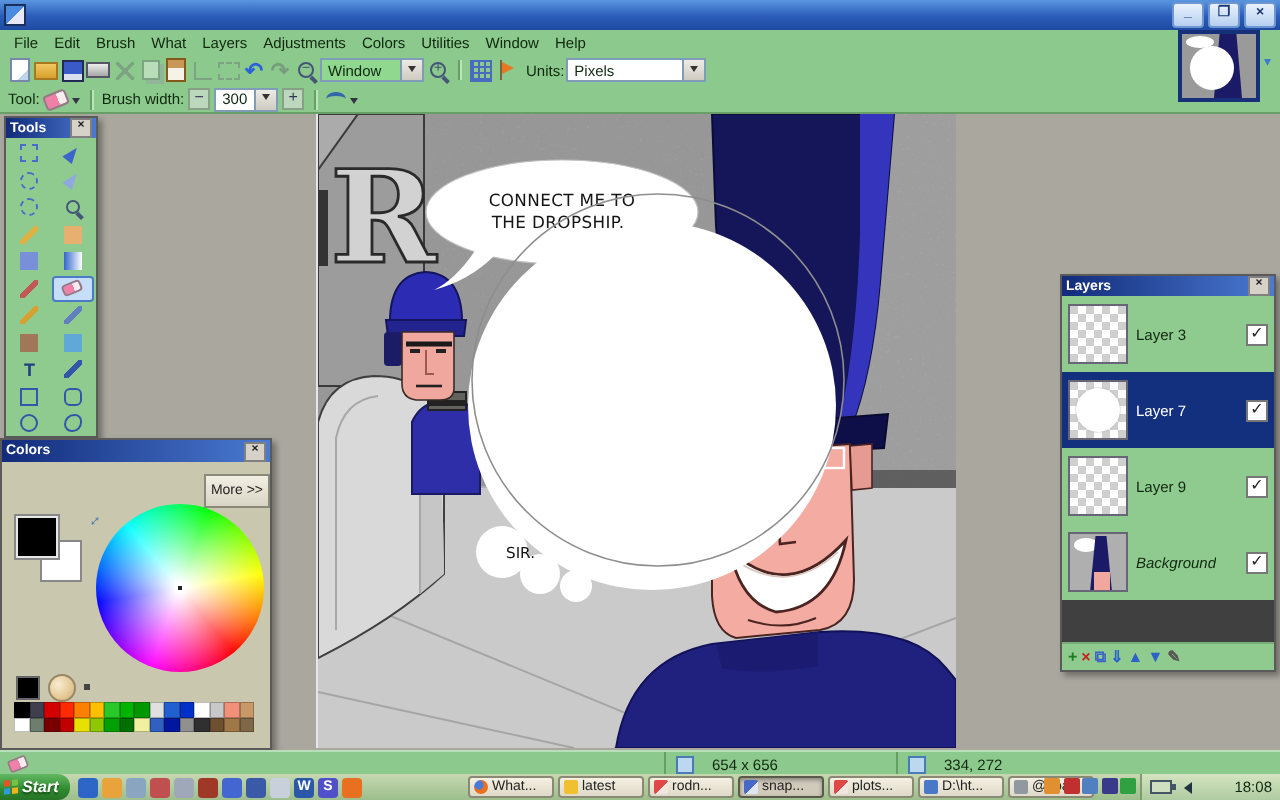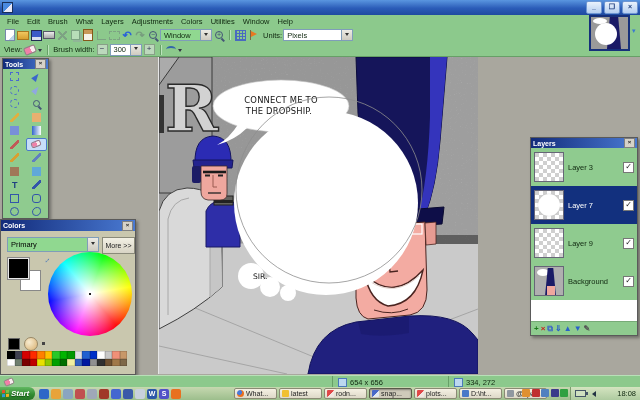--- a/index.html
+++ b/index.html
@@ -107,53 +107,53 @@
   .pc-swatch{box-sizing:border-box}
   .wheel{border-radius:50%;
     background:radial-gradient(circle,#fff 4%,rgba(255,255,255,0) 72%),
     conic-gradient(from 140deg,#ff0000,#ff00ff,#0000ff,#00ffff,#00ff00,#ffff00,#ff0000)}
   .wheel::after{content:"";position:absolute;left:50%;top:50%;width:2px;height:2px;background:#222;margin:-1px}
   .swap-ic{color:#4477BB;font-size:8px;transform:rotate(-45deg);line-height:8px}
   .pal-ball{border-radius:50%;background:radial-gradient(circle at 35% 35%,#F8ECD0,#D8B070);border:1px solid #998866}
   .palette-grid{display:grid;grid-template-columns:repeat(16,7.5px);grid-auto-rows:7.5px}
   .psw{box-shadow:inset 0 0 0 0.5px rgba(0,0,0,.25)}
   
-  .layers-win{left:530px;top:80px;width:108px;height:199px;background:#ffffff}
+  .layers-win{left:530px;top:80px;width:108px;height:199px;background:#404040}
   .layer-rows{background:#8FCB8F}
   .layer-row{height:38px;display:flex;align-items:center;gap:4px;padding:0 3px;box-sizing:border-box;
     font-size:7.5px;color:#102810}
   .layer-row.selected{background:#12307E;color:#fff}
   .layer-thumb{width:30px;height:30px;border:1px solid #667;flex:none;position:relative;background:#fff;box-sizing:border-box}
   .checker{background:repeating-conic-gradient(#ffffff 0% 25%,#cfcfcf 0% 50%) 0 0/8px 8px}
   .blob::after{content:"";position:absolute;inset:3px;background:#fff;border-radius:50%;box-shadow:0 0 1px #aaa}
   .imgthumb{background:#AFAFAF;overflow:hidden}
   .imgthumb::before{content:"";position:absolute;left:2px;top:2px;width:12px;height:7px;background:#fff;border-radius:50%}
   .mini-helmet{position:absolute;left:10px;top:1px;width:11px;height:28px;background:#1A1A66;
     clip-path:polygon(25% 0,75% 0,100% 100%,0% 100%)}
   .mini-face{position:absolute;left:12px;top:19px;width:8px;height:9px;background:#EFA79E}
   .layer-name{white-space:nowrap;overflow:hidden}
-  .layer-name.it{}
+  .layer-name.it{font-style:italic}
   .layer-check{margin-left:auto;width:9px;height:9px;background:#fff;border:1px solid #777;flex:none;
     font-size:8px;line-height:8px;text-align:center;color:#222}
   .layers-toolbar{position:absolute;left:0;right:0;bottom:0;height:13px;background:#8FCB8F;
     border-top:1px solid #77AB77;display:flex;align-items:center;gap:2px;padding:0 3px}
   .lt-btn{font-size:8px;line-height:9px;font-weight:bold;flex:none}
   
   .doc-thumb{position:absolute;left:589px;top:15px;width:41px;height:36px;border:2px solid #16307A;
     background:#9a9a9a;box-sizing:border-box;overflow:hidden}
   .doc-thumb .dt-helmet{position:absolute;left:16px;top:0;width:14px;height:32px;background:#1A1A66;
     clip-path:polygon(20% 0,80% 0,100% 100%,0% 100%)}
   .doc-thumb .dt-blob{position:absolute;left:4px;top:6px;width:22px;height:22px;background:#fff;border-radius:50%}
   .doc-thumb .dt-bubble{position:absolute;left:2px;top:1px;width:14px;height:6px;background:#fff;border-radius:50%}
   .dt-chev{position:absolute;left:632px;top:27px;color:#3A7AD0;font-size:7px}
   
   .statusbar{position:absolute;top:375px;left:0;width:640px;height:12px;background:#8CC98C;
     border-top:1px solid #B8E0B8;font-size:7.5px;color:#102810;display:flex;align-items:center;
     padding-left:3px;box-sizing:border-box;gap:3px}
-  .sb-group{position:absolute;top:0;height:12px;display:flex;align-items:center;gap:3px;
+  .sb-group{position:absolute;top:0;height:12px;display:flex;align-items:center;gap:9px;
     border-left:1px solid #679F67;padding-left:5px}
   .sb-ic{width:7px;height:7px;border:1px solid #4A7AB8;background:#BCD8F0;flex:none}
   
   .taskbar{position:absolute;top:387px;left:0;width:640px;height:13px;
     background:linear-gradient(#C6D8B0,#9CBE8C)}
   .start{position:absolute;left:0;top:0;height:13px;width:35px;border-radius:0 6px 6px 0;
     background:linear-gradient(#62B862,#2F8A2F 60%,#277427);display:flex;align-items:center;gap:2px;
     padding-left:2px;box-sizing:border-box;color:#fff;font-size:8px;font-weight:bold;font-style:italic;
     text-shadow:0 1px 1px #134a13}
   .slogo{width:7px;height:7px;display:grid;grid-template-columns:1fr 1fr;gap:0.5px;transform:skewY(-6deg);flex:none}
@@ -266,21 +266,21 @@
   <span style="margin-left:3px">Units:</span>
   <span class="combo" style="width:70px">
     <span class="val">Pixels</span>
     <span class="arr">
         <i></i>
       </span>
   </span>
 </div>
 
 <div class="toolbar2">
-  <span>View:</span>
+  <span>Tool:</span>
   <span class="ic-eraser"></span>
   <span class="drop-arrow"></span>
   <span class="vsep"></span>
   <span>Brush width:</span>
   <span class="stepbtn minus"></span>
   <span class="combo" style="width:32px">
     <span class="val">300</span>
     <span class="arr">
         <i></i>
       </span>
@@ -438,26 +438,20 @@
           <span class="shp s-fs" style="--c: #3355AA;"></span>
         </div>
       </div>
   </div>
 
   <div class="floatwin colors-win">
     <div class="win-title">
       <span>Colors</span>
       <span class="win-x">×</span>
     </div>
-    <div class="combo cw-abs" style="left:6px;top:17px;width:92px;height:15px">
-      <span class="val hl">Primary</span>
-      <span class="arr">
-          <i></i>
-        </span>
-    </div>
     <div class="more-btn cw-abs" style="left:101px;top:17px;width:31px;height:15px">More &gt;&gt;</div>
     <div class="pc-swatch cw-abs" id="primarySwatch" style="left: 7px; top: 38px; width: 21px; height: 21px; z-index: 2; border: 1px solid rgb(232, 232, 232); box-shadow: rgb(136, 136, 136) 0px 0px 0px 1px; background: rgb(0, 0, 0);"></div>
     <div class="pc-swatch cw-abs" id="secondarySwatch" style="left: 19px; top: 50px; width: 21px; height: 21px; z-index: 1; border: 1px solid rgb(136, 136, 136); background: rgb(255, 255, 255);"></div>
     <div class="swap-ic cw-abs" style="left:42px;top:36px">↔</div>
     <div class="wheel cw-abs" style="left:47px;top:32px;width:84px;height:84px"></div>
     <div class="cw-abs" style="left:7px;top:118px;width:10px;height:10px;background:#000;border:1px solid #666"></div>
     <div class="pal-ball cw-abs" style="left:23px;top:117px;width:12px;height:12px"></div>
     <div class="cw-abs" style="left:41px;top:122px;width:3px;height:3px;background:#444"></div>
     <div class="palette-grid cw-abs" id="palettegrid" style="left:6px;top:131px">
         <span class="psw" style="background: rgb(0, 0, 0);"></span>

